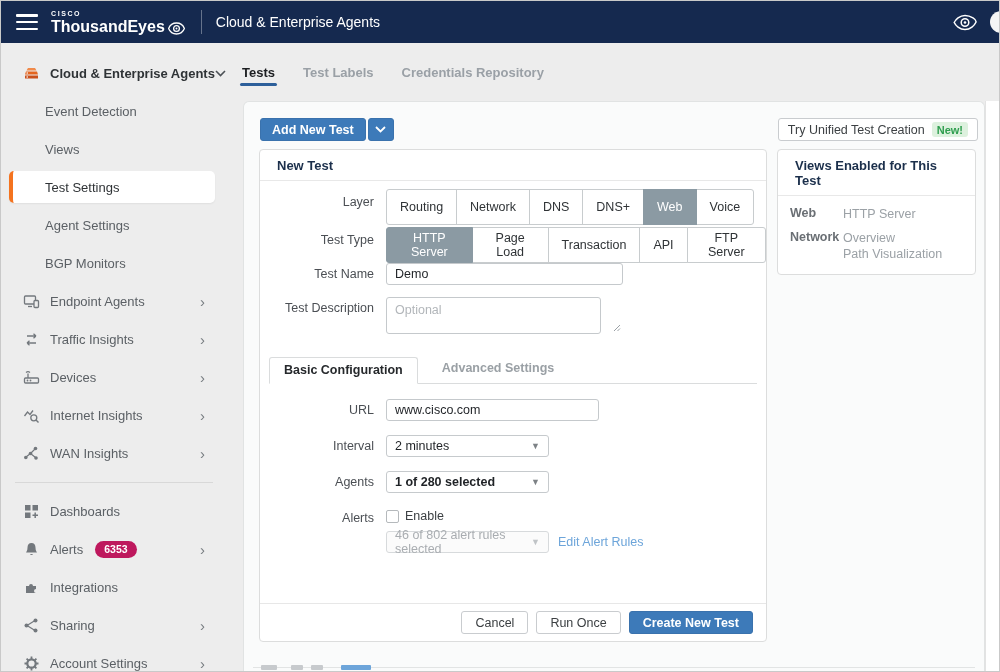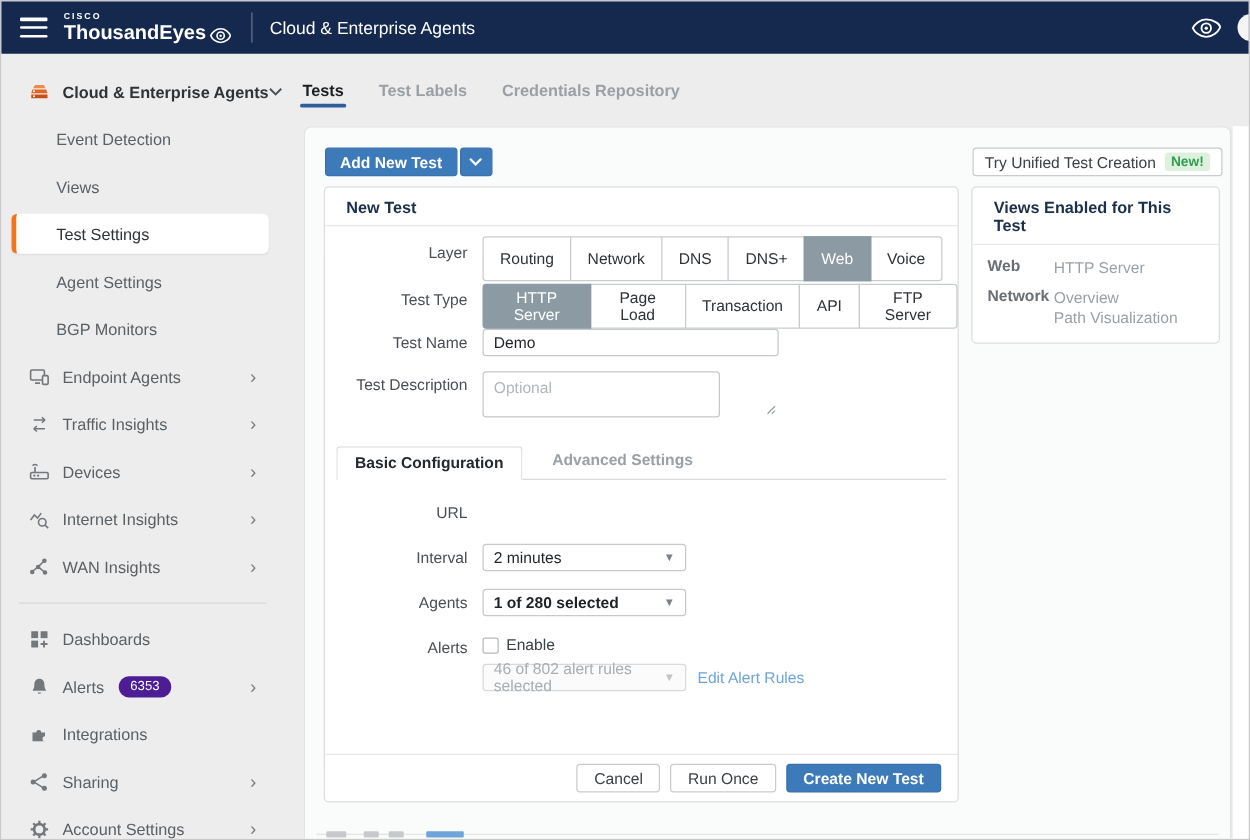--- a/index.html
+++ b/index.html
@@ -36,21 +36,21 @@
   .srow .chev { margin-left:auto; margin-right:22px; color:#787d82; font-size:15px; line-height:1; }
   .srow.root .chev { font-size:12px; margin-right:24px; color:#4c5156; }
   .srow.selected { padding-left:0; }
   .pill { display:flex; align-items:center; background:#fff; border-radius:5px;
           margin:0 12px 0 8px; height:32px; width:100%;
           border-left:4px solid #f4731f; padding-left:32px; color:#2f3336;
           box-shadow:0 1px 2px rgba(0,0,0,.06); }
   .sdivider { height:20px; display:flex; align-items:center; padding:0 14px; }
   .sdivider div { height:1px; background:#d8d8d8; width:100%; }
   .sicon { width:17px; height:17px; flex:0 0 17px; display:flex; align-items:center; justify-content:center; }
-  .badge { background:#4c1d95; color:#fff; font-weight:normal; font-size:10.5px;
+  .badge { background:#be185d; color:#fff; font-weight:bold; font-size:10.5px;
            border-radius:9px; padding:2.5px 9px; margin-left:12px; }
   
   .tabstrip { position:absolute; left:226px; top:42px; right:0; height:58px; background:#ededed;
               display:flex; align-items:flex-start; padding-left:13px; }
   .tab { position:relative; font-size:13px; color:#9aa0a6; font-weight:bold;
          padding:22px 2px 0 2px; margin-right:24px; cursor:pointer; }
   .tab.active { color:#1c1e21; }
   .tab.active::after { content:""; position:absolute; left:0; right:0; top:40px; height:3px;
                        background:#2d5f9a; border-radius:2px; }
   
@@ -360,33 +360,34 @@
         <button>Page Load</button>
         <button>Transaction</button>
         <button>API</button>
         <button>FTP Server</button>
       </div>
 
       <div class="flabel" style="top:117px">Test Name</div>
       <input class="tinput" style="top: 113px; width: 237px; height: 22px;" value="Demo">
 
       <div class="flabel" style="top:151px">Test Description</div>
-      <textarea class="tarea" style="top: 147px; width: 190px; height: 37px;" placeholder="Optional"></textarea>
+      <textarea class="tarea" style="top: 147px; width: 215px; height: 37px;" placeholder="Optional"></textarea>
       <span class="resize-grip" style="left:353px;top:174px">
         <svg width="8" height="8" viewBox="0 0 8 8">
             <path d="M7 1 L1 7 M7 4.5 L4.5 7" stroke="#9aa0a5" stroke-width="1"></path>
           </svg>
       </span>
 
       <div class="inner-tabs">
         <div class="itab active">Basic Configuration</div>
         <div class="itab inactive">Advanced Settings</div>
       </div>
 
       <div class="flabel" style="top:253px">URL</div>
+      <input class="tinput" style="top: 249px; width: 213px; height: 22px;" value="www.cisco.com">
 
       <div class="flabel" style="top:289px">Interval</div>
       <div class="selectbox" style="top:285px">
         <span>2 minutes</span>
         <span class="scaret">▼</span>
       </div>
 
       <div class="flabel" style="top:325px">Agents</div>
       <div class="selectbox" style="top:321px">
         <span style="font-weight:bold">1 of 280 selected</span>

